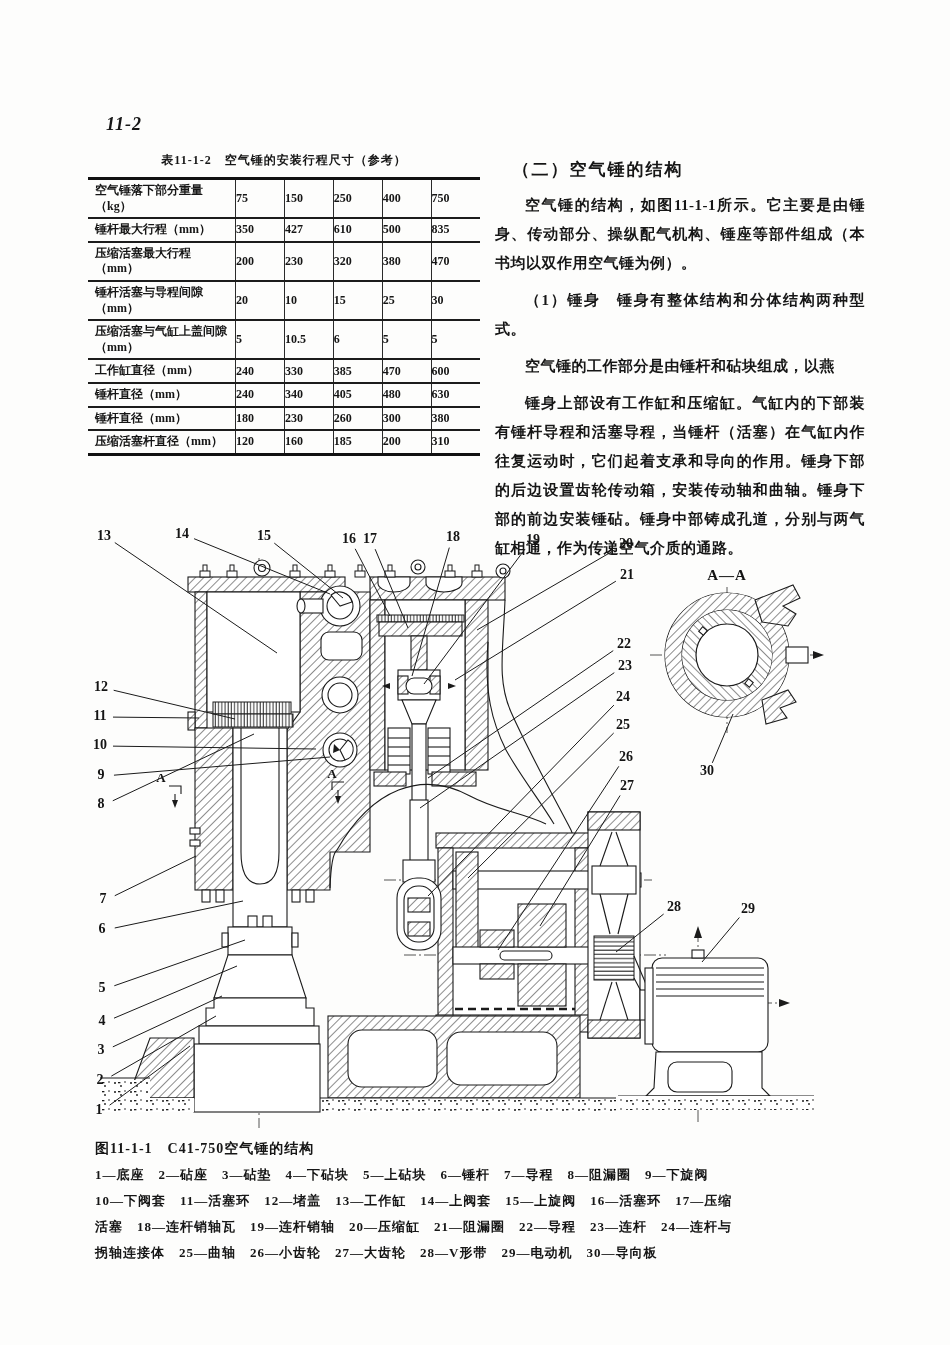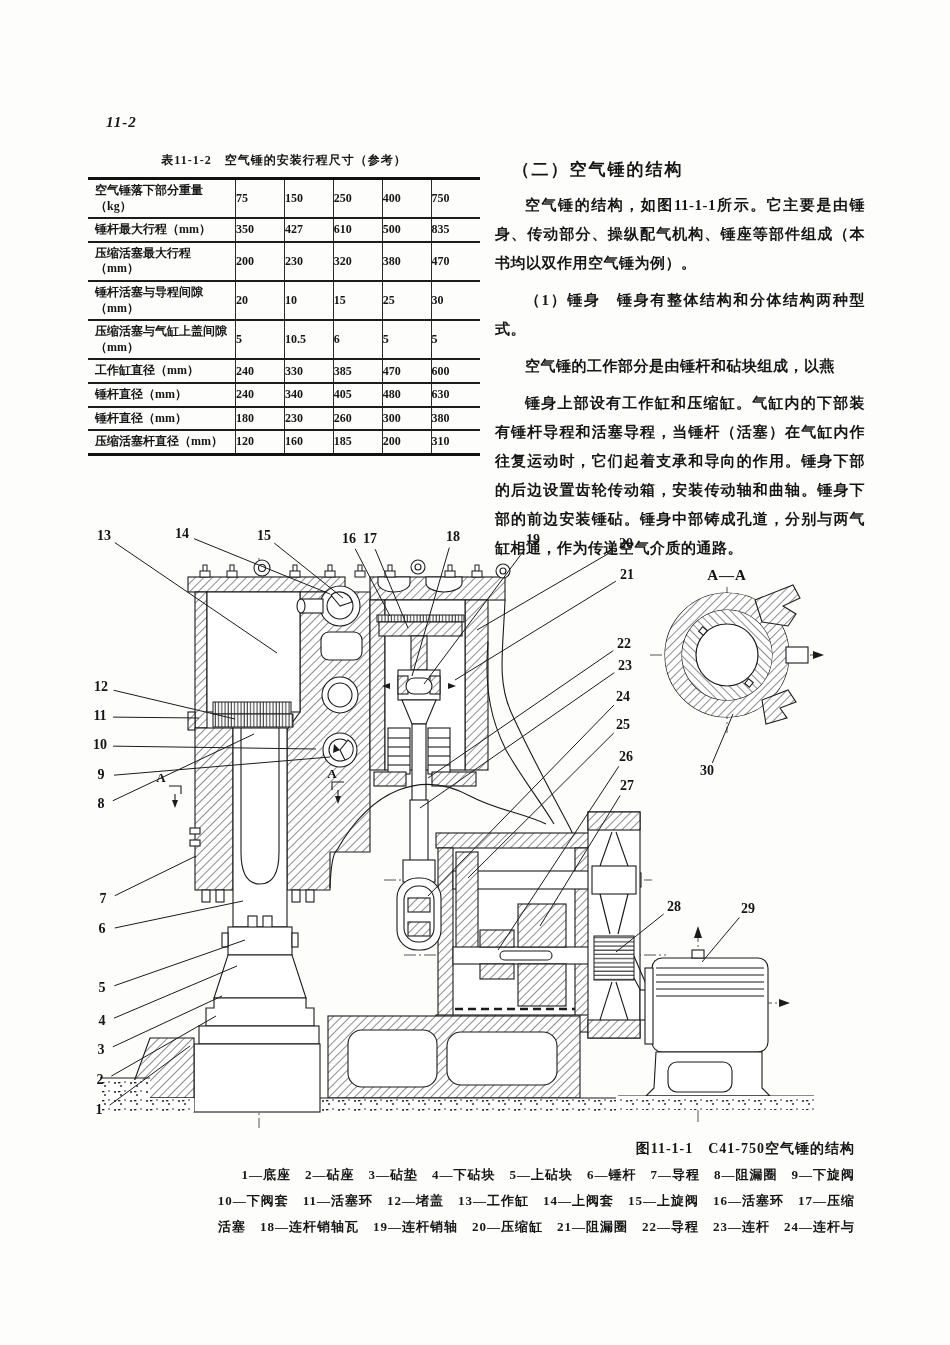--- a/index.html
+++ b/index.html
@@ -3,34 +3,34 @@
 <meta charset="utf-8">
 <style>
   html,body{margin:0;padding:0;}
   body{
     width:950px;height:1345px;position:relative;
     background:#fdfdfc;color:#161616;
     font-family:"Liberation Serif","DejaVu Serif",serif;
     overflow:hidden;
   }
   .abs{position:absolute;}
-  #page-number{left:106px;top:114px;font-size:15px;font-weight:bold;font-style:italic;letter-spacing:1px;}
+  #page-number{left:106px;top:114px;font-size:18px;font-weight:bold;font-style:italic;letter-spacing:1px;}
   
   #table-block{left:88px;top:152px;width:392px;}
   #table-title{font-size:12px;font-weight:bold;text-align:center;letter-spacing:1px;margin-bottom:8px;}
   #spec-table{border-collapse:collapse;width:392px;border-top:3px solid #111;border-bottom:3px solid #111;table-layout:fixed;}
   #spec-table th{width:138px;text-align:left;padding:3px 2px 3px 7px;font-size:12px;font-weight:600;line-height:1.3;}
   #spec-table td{text-align:left;font-size:12px;font-weight:600;border-left:1px solid #2a2a2a;padding:3px 0;}
   #spec-table tr+tr th, #spec-table tr+tr td{border-top:2px solid #1c1c1c;}
   
   #article{left:487px;top:158px;width:386px;}
   #article-heading{font-size:17px;font-weight:bold;letter-spacing:2px;text-indent:1.5em;margin:0 0 10px 0;}
   #paras p{margin:8px;font-size:15px;font-weight:600;line-height:29px;text-align:justify;text-indent:2em;letter-spacing:0.5px;}
   
-  #caption-block{left:95px;top:1140px;width:760px;text-align:right;}
+  #caption-block{left:95px;top:1140px;width:760px;text-align:left;}
   #figure-title{font-size:14px;font-weight:bold;letter-spacing:1px;margin-bottom:4px;}
   .parts-line{font-size:13px;font-weight:600;line-height:26px;letter-spacing:1px;white-space:nowrap;}
   
   #diagram{left:80px;top:515px;}
   #diagram text{font-family:"Liberation Serif","DejaVu Serif",serif;}
   .cl{stroke:#2a2a2a;stroke-width:0.8;stroke-dasharray:12 3 2 3;fill:none;}
   .ln{stroke:#1b1b1b;stroke-width:1.1;fill:none;}
   .wt{fill:#ffffff;stroke:#1b1b1b;stroke-width:1.1;}
   .ht{fill:url(#h1);stroke:#1b1b1b;stroke-width:1.1;}
   .fn{fill:url(#fine);stroke:#1b1b1b;stroke-width:1;}
@@ -476,14 +476,15 @@
       <text x="707" y="772" text-anchor="middle" dominant-baseline="middle" class="callout-num">30</text>
     </g>
 </svg>
 
 <div class="abs" id="caption-block">
   <div id="figure-title">图11-1-1　C41-750空气锤的结构</div>
   <div id="parts-list">
       <div class="parts-line">1—底座　2—砧座　3—砧垫　4—下砧块　5—上砧块　6—锤杆　7—导程　8—阻漏圈　9—下旋阀</div>
       <div class="parts-line">10—下阀套　11—活塞环　12—堵盖　13—工作缸　14—上阀套　15—上旋阀　16—活塞环　17—压缩</div>
       <div class="parts-line">活塞　18—连杆销轴瓦　19—连杆销轴　20—压缩缸　21—阻漏圈　22—导程　23—连杆　24—连杆与</div>
+      <div class="parts-line">拐轴连接体　25—曲轴　26—小齿轮　27—大齿轮　28—V形带　29—电动机　30—导向板</div>
     </div>
 </div>
 
 </body></html>

